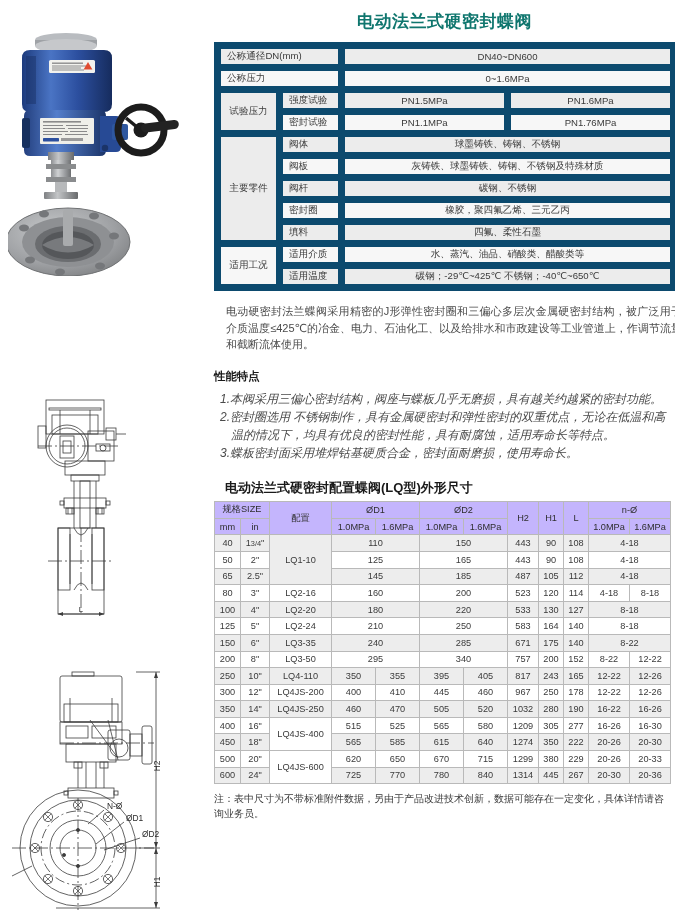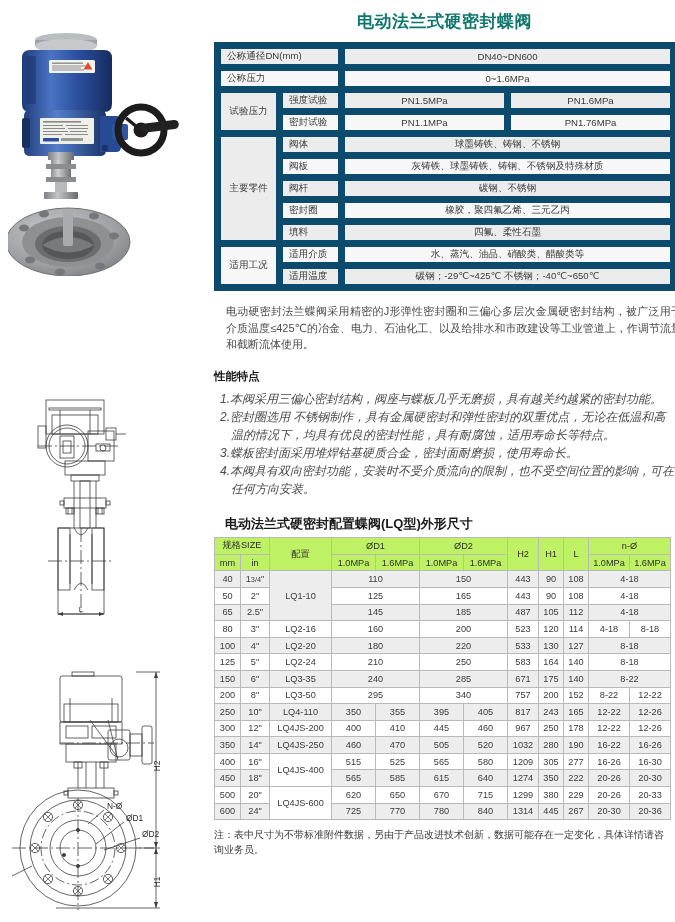--- a/index.html
+++ b/index.html
@@ -64,21 +64,21 @@
     border:1px solid #b9b9b9;
     font-size:9.2px;
     height:16.6px;
     padding:0 1px;
     text-align:center;
     vertical-align:middle;
     color:#3a3a3a;
     font-weight:normal;
     white-space:nowrap;
   }
-  table.dim th { background:#bef264; color:#2e2e2e; }
+  table.dim th { background:#c4b5fd; color:#2e2e2e; }
   table.dim tbody tr:nth-child(odd)  td { background:#ededed; }
   table.dim tbody tr:nth-child(even) td { background:#ffffff; }
   td.cfg { font-size:9.2px; }
   .frac { font-size:7.4px; vertical-align:baseline; }
 
   .note { font-size:10px; line-height:1.5; color:#3a3a3a; margin:7px 0 0 0; width:456px; }
 </style>
 </head>
 <body>
 
@@ -416,21 +416,20 @@
       </tbody>
     </table>
 
     <p class="sec-p">电动硬密封法兰蝶阀采用精密的J形弹性密封圈和三偏心多层次金属硬密封结构，被广泛用于介质温度≤425℃的冶金、电力、石油化工、以及给排水和市政建设等工业管道上，作调节流量和截断流体使用。</p>
 
     <div class="sec-h">性能特点</div>
     <div class="feat">
       <div>1.本阀采用三偏心密封结构，阀座与蝶板几乎无磨损，具有越关约越紧的密封功能。</div>
       <div>2.密封圈选用 不锈钢制作，具有金属硬密封和弹性密封的双重优点，无论在低温和高温的情况下，均具有优良的密封性能，具有耐腐蚀，适用寿命长等特点。</div>
       <div>3.蝶板密封面采用堆焊钴基硬质合金，密封面耐磨损，使用寿命长。</div>
-      <div>4.本阀具有双向密封功能，安装时不受介质流向的限制，也不受空间位置的影响，可在任何方向安装。</div>
     </div>
 
     <div class="dim-cap">电动法兰式硬密封配置蝶阀(LQ型)外形尺寸</div>
     <table class="dim">
       <colgroup>
         <col style="width:26px">
           <col style="width:29px">
           <col style="width:62px">
         <col style="width:44px">
           <col style="width:44px">

